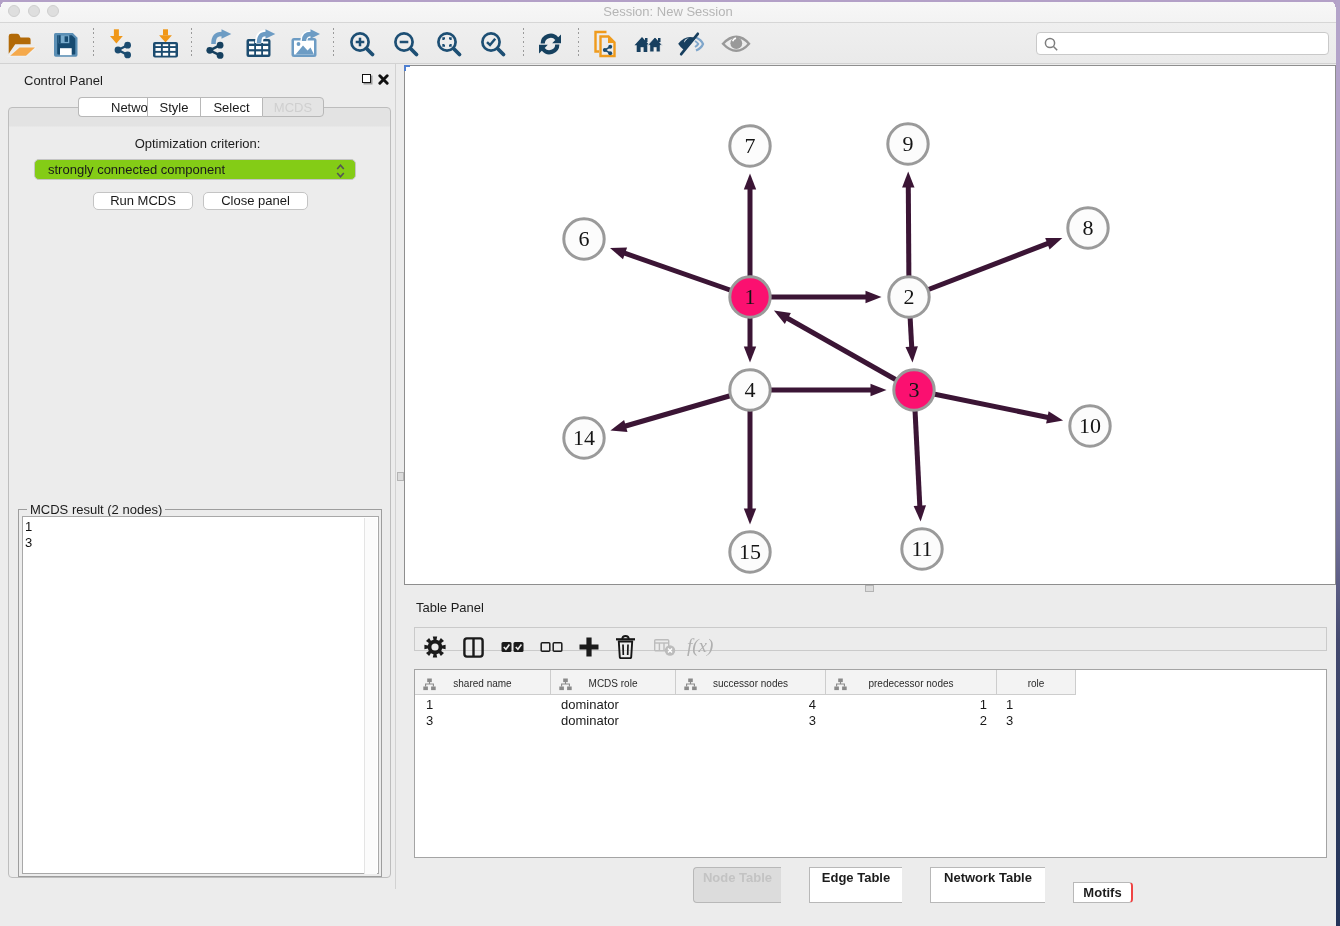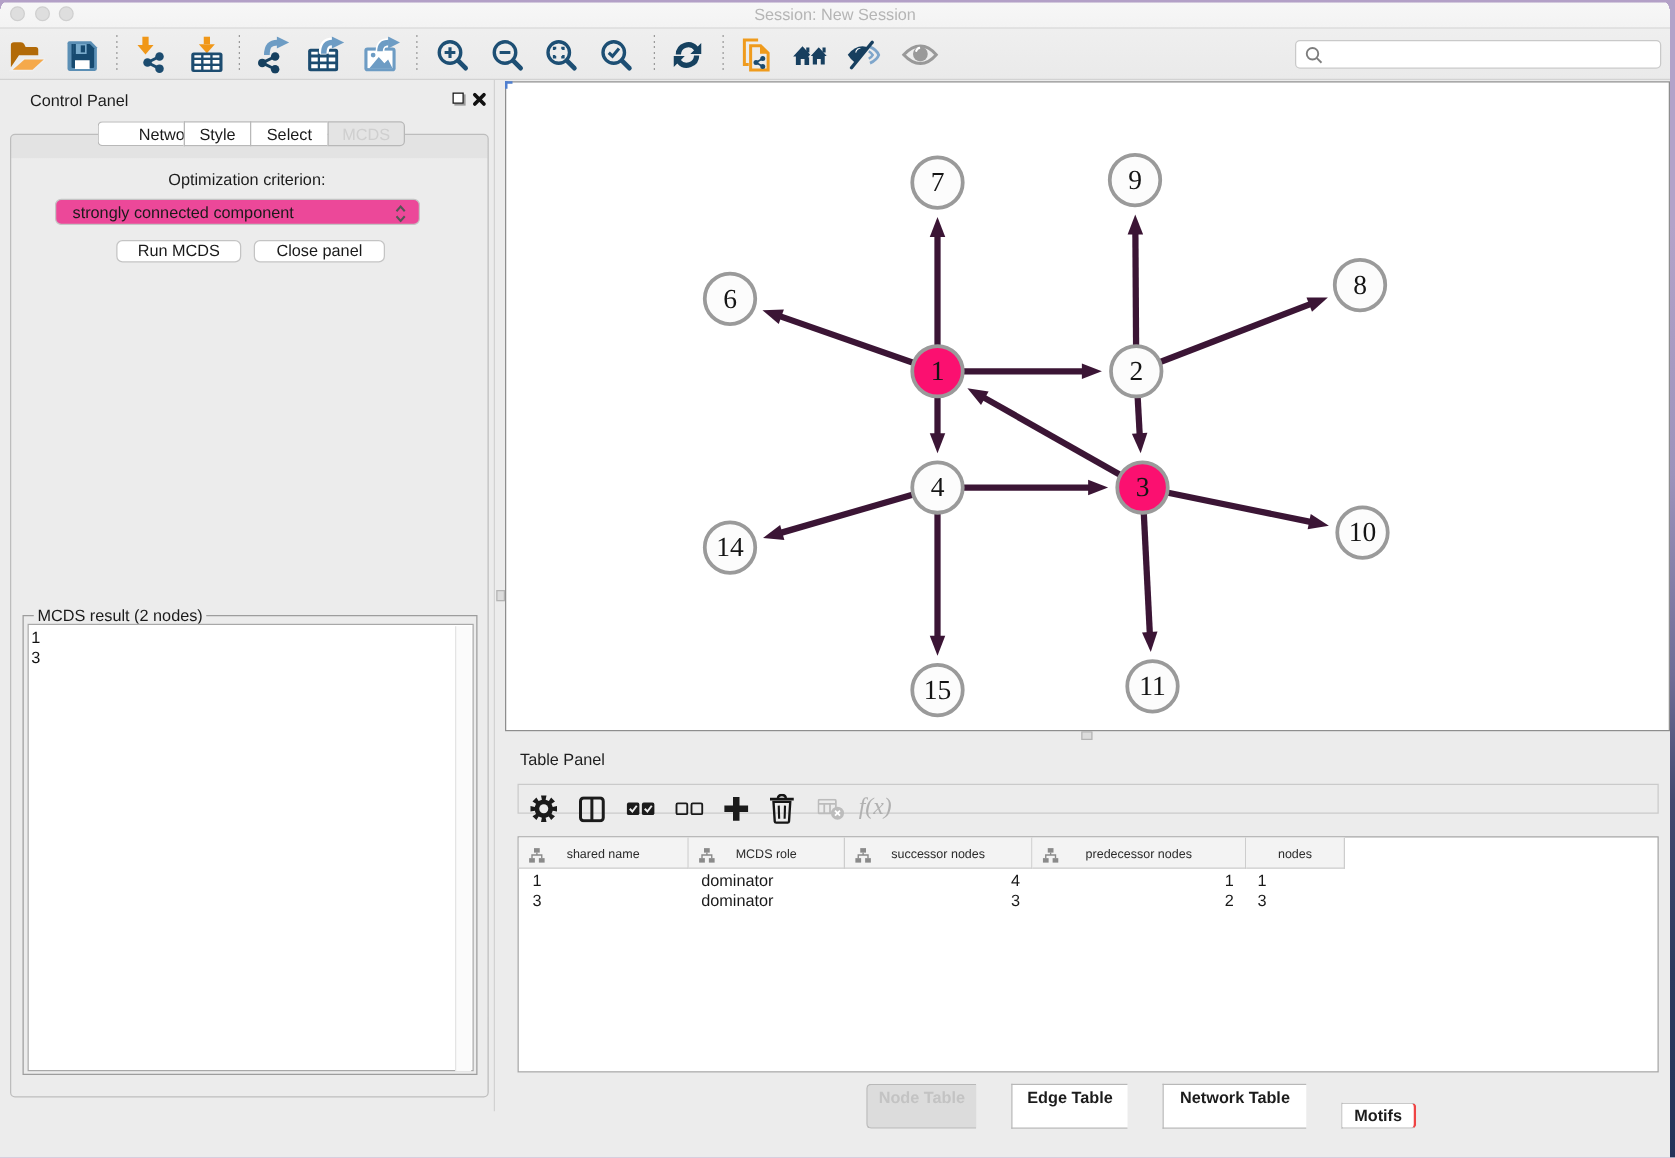--- a/index.html
+++ b/index.html
@@ -49,26 +49,26 @@
   border:1px solid #bdbdbd; border-radius:4px;
   background:linear-gradient(180deg,#e3e3e3 0,#e3e3e3 18px,#ececec 19px); }
 .tabs { position:absolute; left:78px; top:33px; height:20px; display:flex; }
 .tab { font-size:13px; color:#1a1a1a; background:#fff; border:1px solid #b8b8b8;
   border-right:none; line-height:19px; text-align:center; }
 .tab:first-child { border-radius:4px 0 0 4px;padding-left:32px; }
 .tab:last-child { border-radius:0 4px 4px 0; border-right:1px solid #b8b8b8; }
 .tab.sel { background:#e4e4e4; color:#cfcfcf; }
 .optlabel { position:absolute; left:0; top:72px; width:395px; text-align:center;
   font-size:13px; color:#1c1c1c; }
-.combo { position:absolute; left:44px; top:95px; width:292px; height:21px; background:#ec4899;
+.combo { position:absolute; left:34px; top:95px; width:322px; height:21px; background:#84cc16;
   border:1px solid #c4c4c4; border-radius:5px; font-size:13px; color:#1a1a1a;
   line-height:20px; padding-left:13px; }
 .btn { position:absolute; top:128px; height:18px; background:#fff; border:1px solid #c4c4c4;
   border-radius:5px; font-size:13px; color:#1a1a1a; text-align:center; line-height:16px; }
-.fieldset { position:absolute; left:18px; top:428px; width:364px; height:368px;
+.fieldset { position:absolute; left:18px; top:445px; width:364px; height:368px;
   border:1px solid #9d9d9d; }
 .fieldlegend { position:absolute; left:8px; top:-8px; background:#ececec; padding:0 3px;
   font-size:13px; color:#1b1b1b; }
 .resultbox { position:absolute; left:3px; top:6px; width:357px; height:358px;
   background:#fff; border:1px solid #a8a8a8; font-size:13px; color:#111;
   padding:2px 0 0 2px; line-height:16px; }
 .rscroll { position:absolute; right:1px; top:1px; width:13px; height:356px;
   background:#fbfbfb; border-left:1px solid #e4e4e4; }
 
 .grip-v { position:absolute; left:397px; top:472px; width:7px; height:9px;
@@ -452,21 +452,21 @@
             <path d="M6.5 4 V6 M2.6 8.6 V6 H10.4 V8.6" fill="none" stroke="#8a8a8a" stroke-width="1.1"></path>
           </svg>successor nodes</div>
       <div class="thead" style="left:411px; width:171px;"><svg style="position:absolute;left:8px;top:8px" width="13" height="13" viewBox="0 0 13 13">
             <g fill="#8a8a8a">
               <rect x="4.2" y="0.5" width="4.6" height="3.6"></rect>
               <rect x="0.3" y="8.5" width="4.6" height="3.6"></rect>
               <rect x="8.1" y="8.5" width="4.6" height="3.6"></rect>
             </g>
             <path d="M6.5 4 V6 M2.6 8.6 V6 H10.4 V8.6" fill="none" stroke="#8a8a8a" stroke-width="1.1"></path>
           </svg>predecessor nodes</div>
-      <div class="thead" style="left:582px; width:79px;">nodes</div>
+      <div class="thead" style="left:582px; width:79px;">role</div>
       <div class="trow" style="left:11px; top:27px;">1</div>
       <div class="trow" style="left:146px; top:27px;">dominator</div>
       <div class="trow" style="left:261px; top:27px; width:140px; text-align:right;">4</div>
       <div class="trow" style="left:411px; top:27px; width:161px; text-align:right;">1</div>
       <div class="trow" style="left:591px; top:27px;">1</div>
       <div class="trow" style="left:11px; top:43px;">3</div>
       <div class="trow" style="left:146px; top:43px;">dominator</div>
       <div class="trow" style="left:261px; top:43px; width:140px; text-align:right;">3</div>
       <div class="trow" style="left:411px; top:43px; width:161px; text-align:right;">2</div>
       <div class="trow" style="left:591px; top:43px;">3</div>

